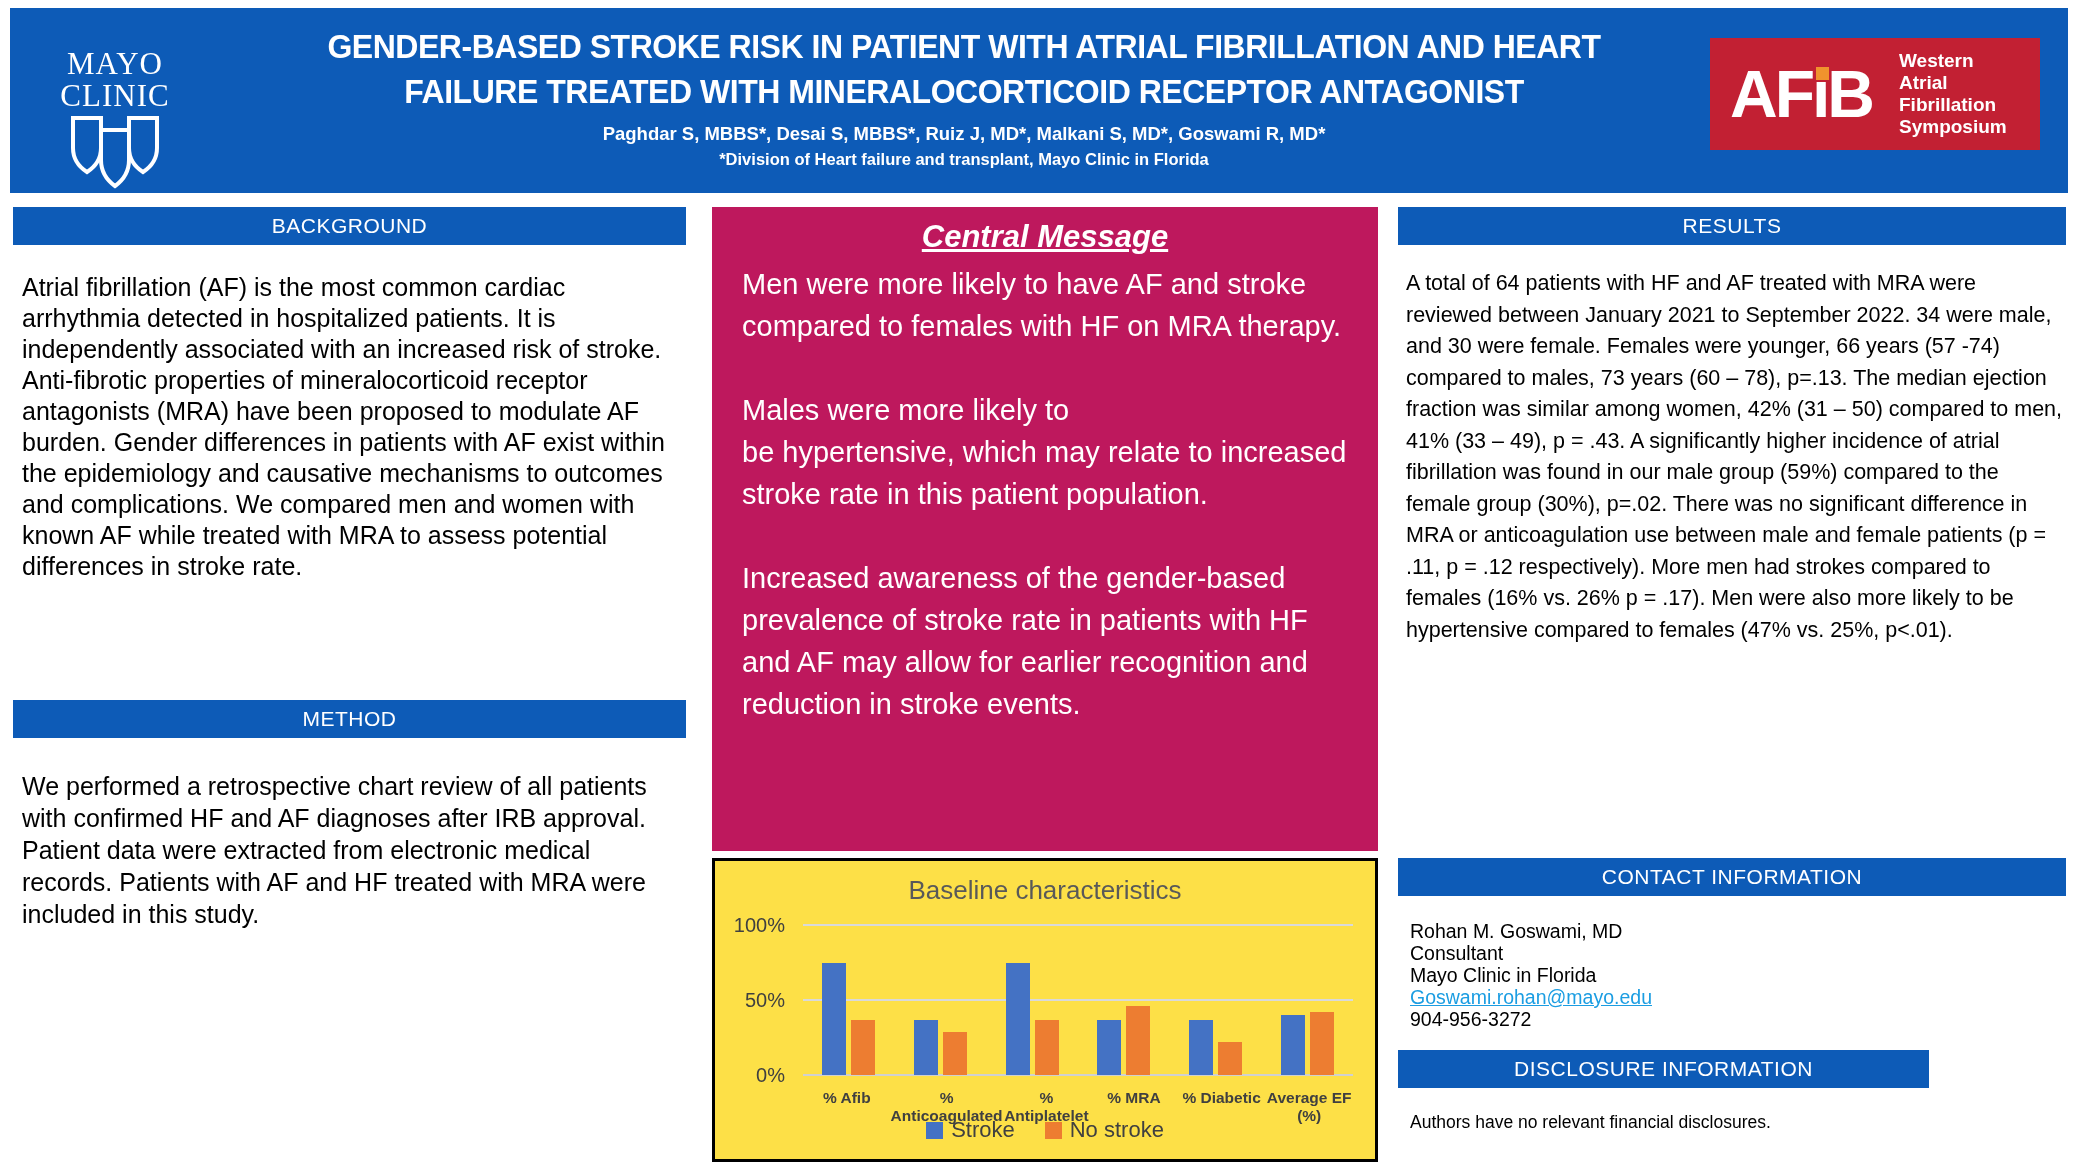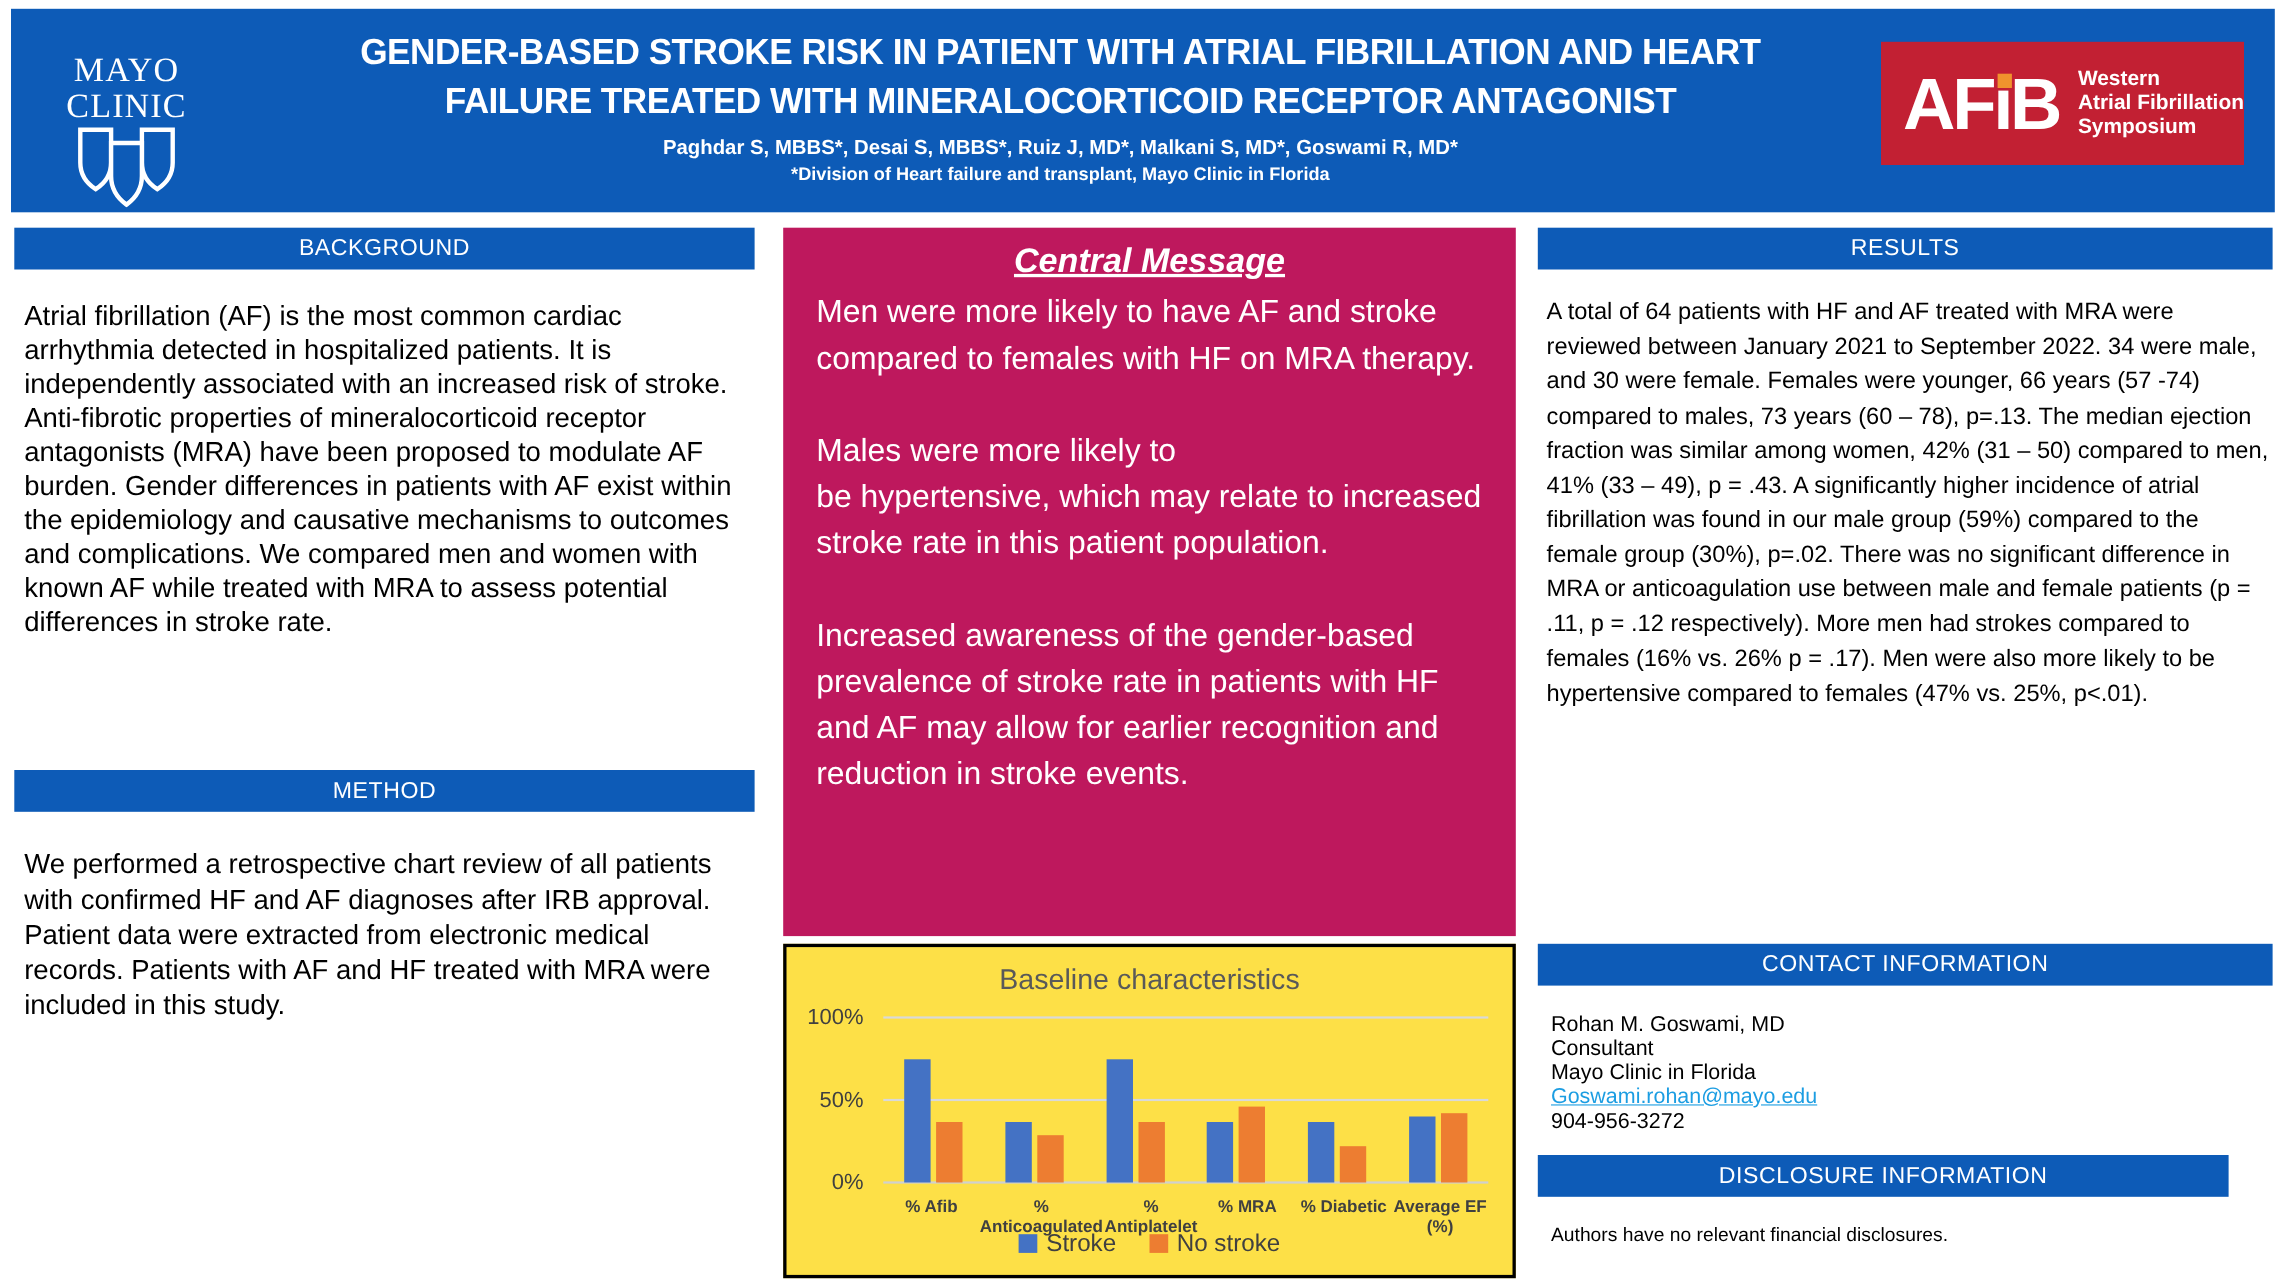--- a/index.html
+++ b/index.html
@@ -13,21 +13,21 @@
   .mayo-shields{margin-top:2px;}
   .title-block{position:absolute;left:230px;right:380px;top:16px;text-align:center;color:#fff;}
   .title-line{font-size:33px;font-weight:bold;line-height:45px;letter-spacing:-0.5px;transform:scaleX(0.97);}
   .authors{font-size:18.5px;font-weight:bold;margin-top:9px;}
   .affiliation{font-size:16.5px;font-weight:bold;margin-top:5px;}
   .afib-box{position:absolute;right:28px;top:30px;width:330px;height:112px;background:#C22033;
             display:flex;align-items:center;padding-left:20px;box-sizing:border-box;color:#fff;}
   .afib-word{font-size:66px;font-weight:bold;letter-spacing:-3px;line-height:66px;display:flex;align-items:center;}
   .afib-i{position:relative;display:inline-block;}
   .afib-idot{position:absolute;left:4px;top:6px;width:13px;height:13px;background:#F0932D;}
-  .afib-tagline{margin-left:17px;font-size:19px;line-height:22px;font-weight:bold;text-align:left;}
+  .afib-tagline{margin-left:27px;font-size:19px;line-height:22px;font-weight:bold;text-align:left;}
 
   
   .section-bar{position:absolute;height:38px;background:#0D5BB7;color:#fff;text-align:center;
                line-height:38px;font-size:21px;letter-spacing:0.5px;}
   .body-text{position:absolute;color:#000;}
 
   
   .col-left-bar1{left:13px;top:207px;width:673px;}
   .bg-text{left:22px;top:272px;width:650px;font-size:25px;line-height:31px;}
   .col-left-bar2{left:13px;top:700px;width:673px;}
@@ -56,21 +56,21 @@
   .chart-legend{position:absolute;left:0;right:0;top:256px;display:flex;justify-content:center;gap:30px;}
   .legend-item{display:flex;align-items:center;gap:8px;font-size:22px;color:#404040;}
   .legend-swatch{width:17px;height:17px;display:inline-block;}
 
   
   .col-right-bar1{left:1398px;top:207px;width:668px;}
   .results-text{left:1406px;top:268px;width:662px;font-size:21.5px;line-height:31.5px;}
   .col-right-bar2{left:1398px;top:858px;width:668px;}
   .contact-text{left:1410px;top:920px;width:650px;font-size:19.5px;line-height:22px;}
   .contact-text a{color:#1B9DE2;text-decoration:underline;}
-  .col-right-bar3{left:1398px;top:1050px;width:628px;}
+  .col-right-bar3{left:1398px;top:1050px;width:531px;}
   .disclosure-text{left:1410px;top:1112px;width:650px;font-size:17.5px;}
 
   .copyright{position:absolute;left:22px;top:1187px;font-size:9px;font-weight:bold;color:#000;text-decoration:underline;}
 </style>
 </head>
 <body>
 
 <div class="poster">
 
   <div class="header">

